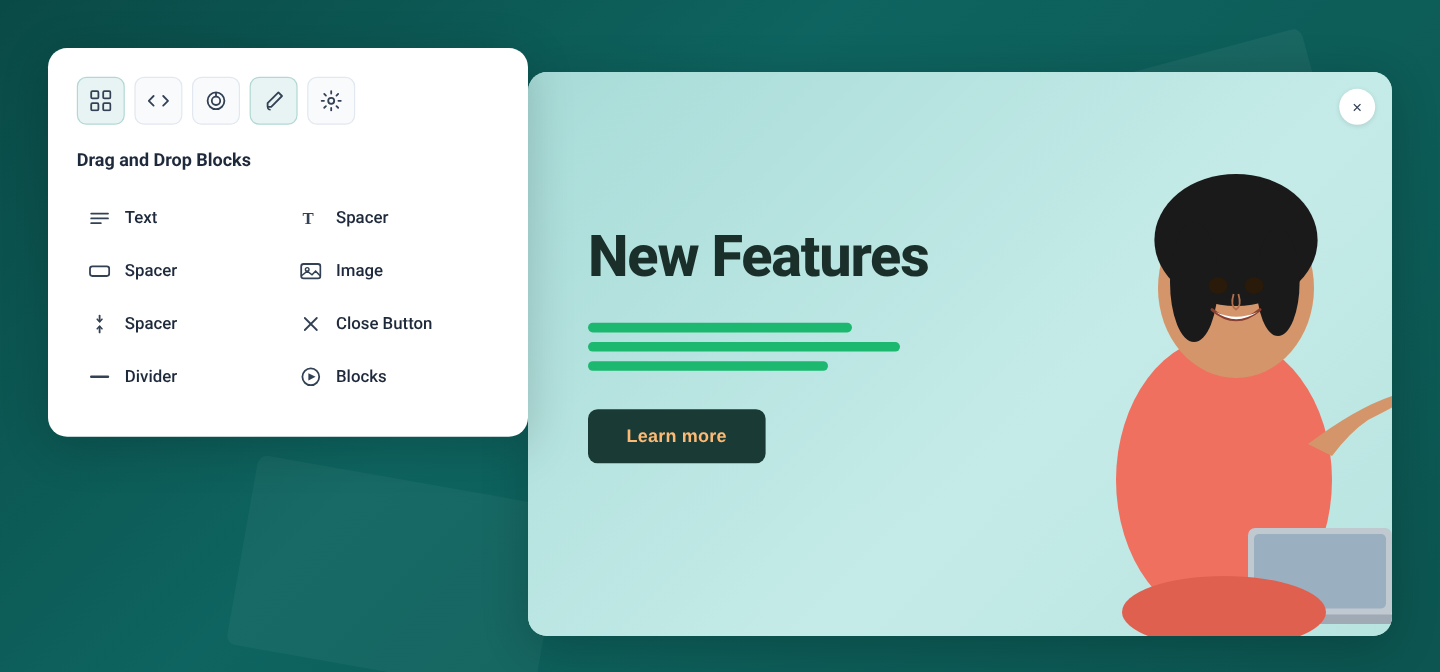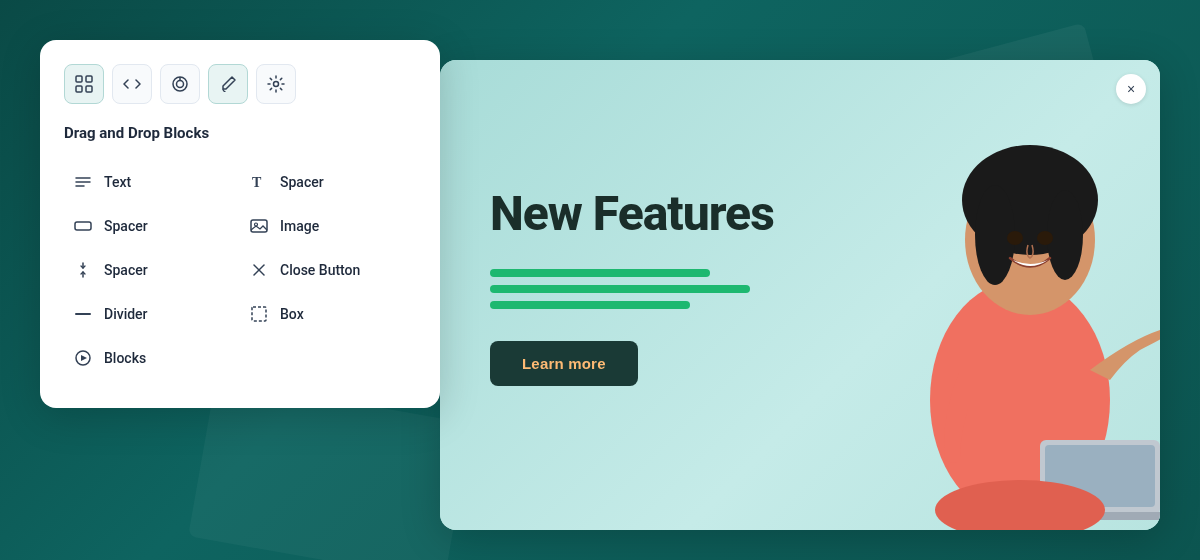--- a/index.html
+++ b/index.html
@@ -336,28 +336,20 @@
 
     <div class="block-item">
       <span class="block-icon">
         <svg width="18" height="18" viewBox="0 0 18 18" fill="none">
           <line x1="2" y1="9" x2="16" y2="9" stroke="#334155" stroke-width="2" stroke-linecap="round"></line>
         </svg>
       </span>
       <span class="block-label">Divider</span>
     </div>
 
-    <div class="block-item">
-      <span class="block-icon">
-        <svg width="18" height="18" viewBox="0 0 18 18" fill="none">
-          <rect x="2" y="2" width="14" height="14" rx="1" stroke="#334155" stroke-width="1.5" stroke-dasharray="3 2"></rect>
-        </svg>
-      </span>
-      <span class="block-label">Box</span>
-    </div>
 
     <div class="block-item">
       <span class="block-icon">
         <svg width="18" height="18" viewBox="0 0 18 18" fill="none">
           <circle cx="9" cy="9" r="7" stroke="#334155" stroke-width="1.5"></circle>
           <polygon points="7,6 13,9 7,12" fill="#334155"></polygon>
         </svg>
       </span>
       <span class="block-label">Blocks</span>
     </div>

